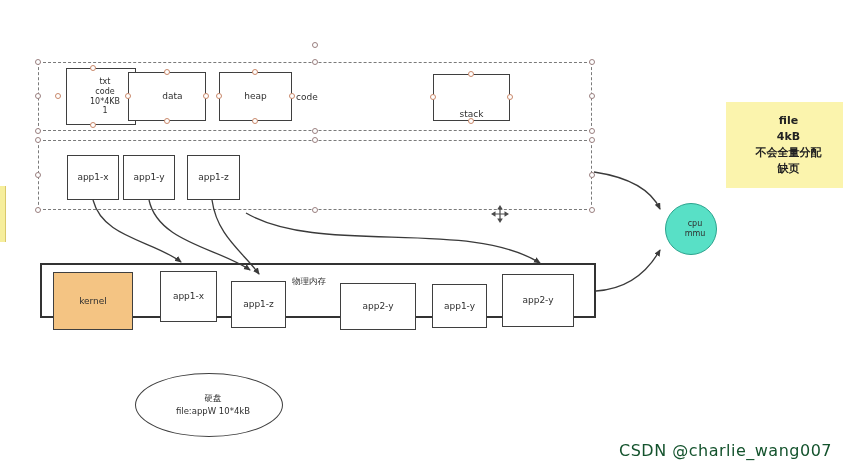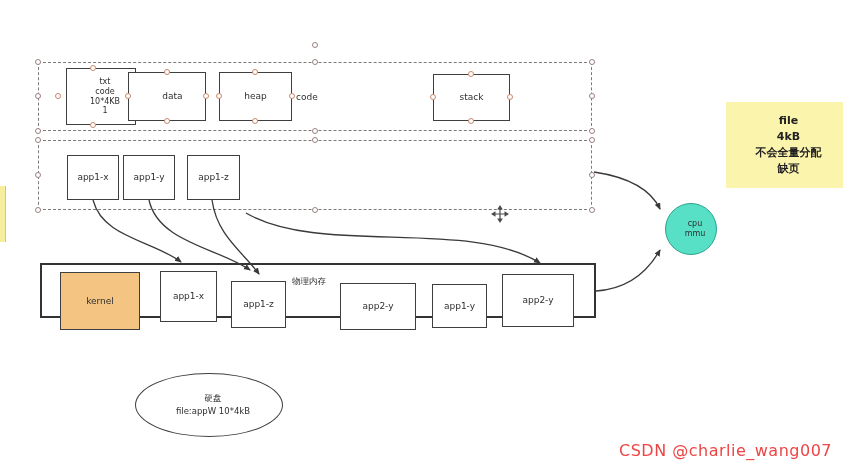--- a/index.html
+++ b/index.html
@@ -58,21 +58,21 @@
     font-size: 8px; line-height: 1.25; z-index: 2;
   }
   .disk {
     position: absolute; left: 127px; top: 373px; width: 148px; height: 64px;
     border-radius: 50%; border: 1px solid #3f3f3f; background: #fff;
     display: flex; align-items: center; justify-content: center; text-align: center;
     font-size: 8.5px; line-height: 1.5; z-index: 2;
   }
   .watermark {
     position: absolute; left: 619px; top: 441px; font-size: 16px;
-    color: #ef4444; letter-spacing: 0.5px; z-index: 7;
+    color: #14532d; letter-spacing: 0.5px; z-index: 7;
   }
   .sliver {
     position: absolute; left: 0; top: 186px; width: 6px; height: 56px;
     background: #f6ee9c; border-right: 1px solid #d9c86a; z-index: 2;
   }
   .kernel { background: #f4c483; }
 </style>
 </head>
 <body>
 
@@ -85,21 +85,21 @@
 10*4KB
 1</span>
 </div>
 <div class="box" style="left:128px; top:72px; width:78px; height:49px;padding-left:11px;">
   <span>data</span>
 </div>
 <div class="box" style="left:219px; top:72px; width:73px; height:49px;">
   <span>heap</span>
 </div>
 <div class="label" style="left:296px; top:92px;">code</div>
-<div class="box" style="left:433px; top:74px; width:77px; height:47px;">
+<div class="box" style="left:433px; top:74px; width:77px; height:47px;align-items:flex-end;">
   <span>stack</span>
 </div>
 
 <div class="box" style="left:67px; top:155px; width:52px; height:45px;">
   <span>app1-x</span>
 </div>
 <div class="box" style="left:123px; top:155px; width:52px; height:45px;">
   <span>app1-y</span>
 </div>
 <div class="box" style="left:187px; top:155px; width:53px; height:45px;">
@@ -114,21 +114,21 @@
 </div>
 
 <div class="cpu pre">
   <span class="pre">cpu
 mmu</span>
 </div>
 
 <div class="bigrect"></div>
 <div class="label" style="left:292px; top:276px; font-size:8.5px;">物理内存</div>
 
-<div class="box kernel" style="left:60px; top:272px; width:80px; height:58px;">
+<div class="box kernel" style="left:53px; top:272px; width:80px; height:58px;">
   <span>kernel</span>
 </div>
 <div class="box" style="left:160px; top:271px; width:57px; height:51px;">
   <span>app1-x</span>
 </div>
 <div class="box" style="left:231px; top:281px; width:55px; height:47px;">
   <span>app1-z</span>
 </div>
 <div class="box" style="left:340px; top:283px; width:76px; height:47px;">
   <span>app2-y</span>

